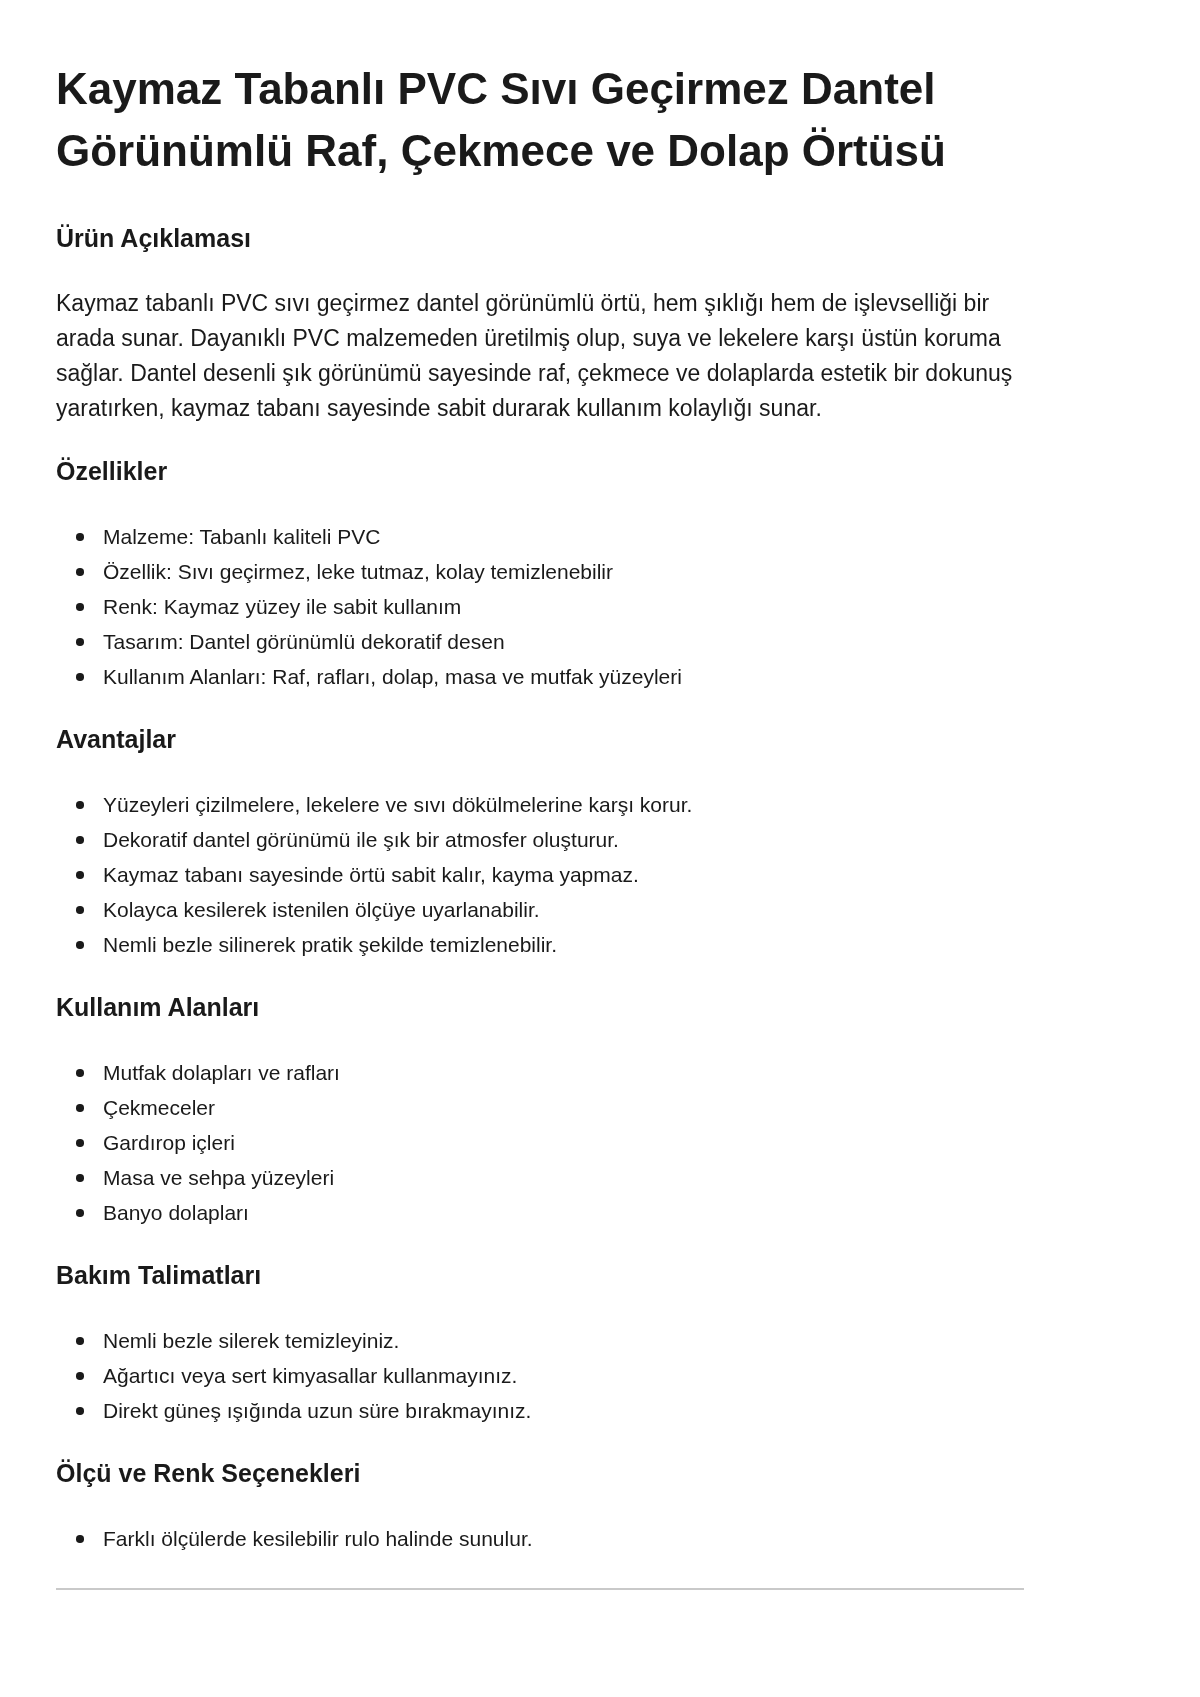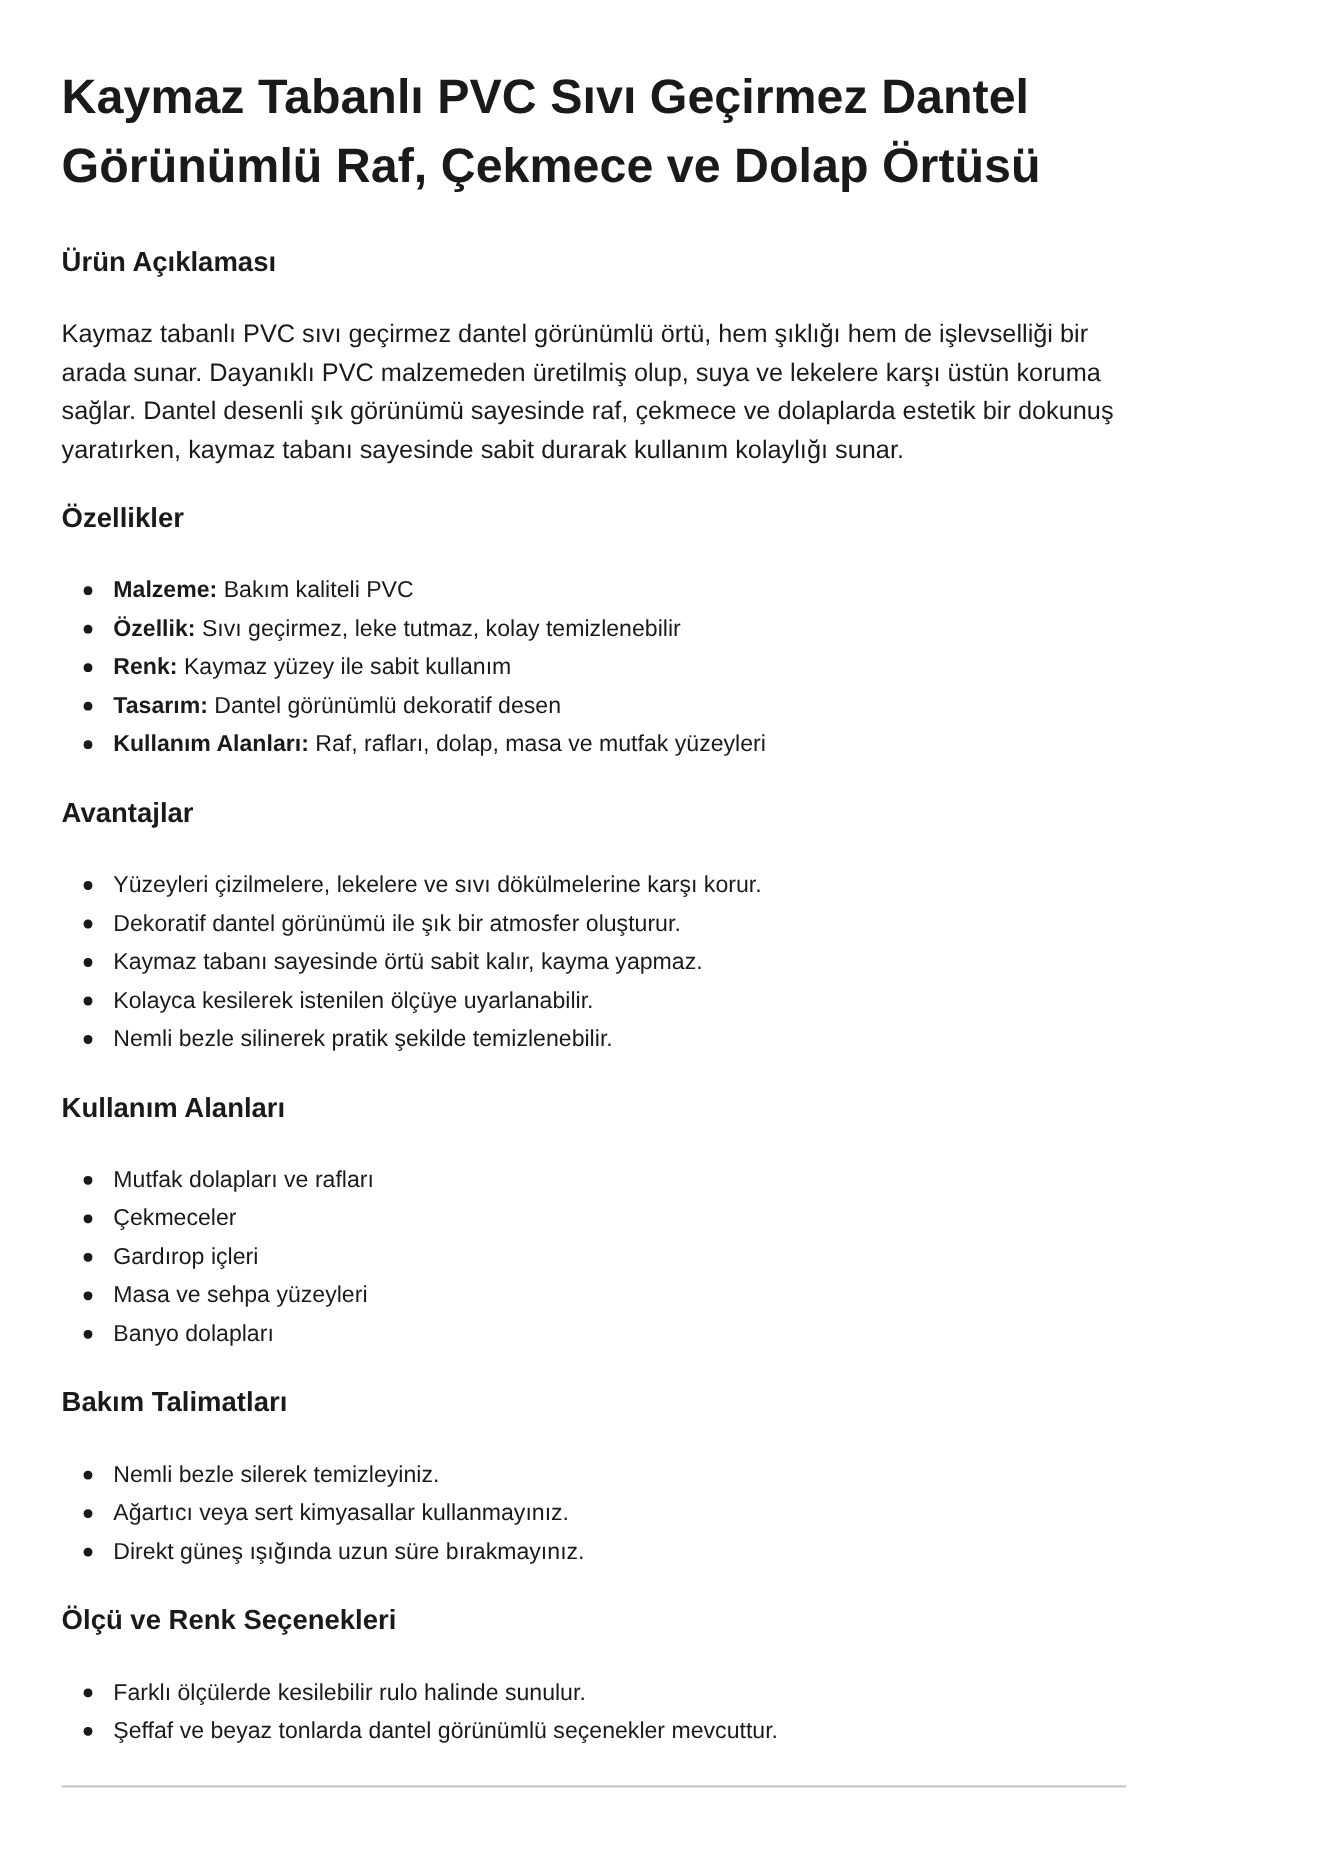--- a/index.html
+++ b/index.html
@@ -52,40 +52,40 @@
   .bullet {
     position: absolute;
     left: -27px;
     top: 14px;
     width: 7.5px;
     height: 7.5px;
     border-radius: 50%;
     background: #1a1a1a;
   }
   .li-label {
-    font-weight: bold;
+    font-weight: normal;
   }
   hr.divider {
     border: none;
     border-top: 2px solid #c9c9c9;
     margin: 32px 0 0 0;
   }
 </style>
 </head>
 <body>
 
 <div class="page">
   <h1 class="doc-title">Kaymaz Tabanlı PVC Sıvı Geçirmez Dantel Görünümlü Raf, Çekmece ve Dolap Örtüsü</h1>
 
   <div id="sections">
       <h2 class="section-heading">Ürün Açıklaması</h2>
       <p class="body-paragraph">Kaymaz tabanlı PVC sıvı geçirmez dantel görünümlü örtü, hem şıklığı hem de işlevselliği bir arada sunar. Dayanıklı PVC malzemeden üretilmiş olup, suya ve lekelere karşı üstün koruma sağlar. Dantel desenli şık görünümü sayesinde raf, çekmece ve dolaplarda estetik bir dokunuş yaratırken, kaymaz tabanı sayesinde sabit durarak kullanım kolaylığı sunar.</p>
       <h2 class="section-heading">Özellikler</h2>
       <ul class="bullet-list">
-        <li><span class="bullet"></span><span class="li-label">Malzeme:</span> <span>Bakım kaliteli PVC</span></li>
+        <li><span class="bullet"></span><span class="li-label">Malzeme:</span> <span>Tabanlı kaliteli PVC</span></li>
         <li><span class="bullet"></span><span class="li-label">Özellik:</span> <span>Sıvı geçirmez, leke tutmaz, kolay temizlenebilir</span></li>
         <li><span class="bullet"></span><span class="li-label">Renk:</span> <span>Kaymaz yüzey ile sabit kullanım</span></li>
         <li><span class="bullet"></span><span class="li-label">Tasarım:</span> <span>Dantel görünümlü dekoratif desen</span></li>
         <li><span class="bullet"></span><span class="li-label">Kullanım Alanları:</span> <span>Raf, rafları, dolap, masa ve mutfak yüzeyleri</span></li>
       </ul>
       <h2 class="section-heading">Avantajlar</h2>
       <ul class="bullet-list">
         <li><span class="bullet"></span><span>Yüzeyleri çizilmelere, lekelere ve sıvı dökülmelerine karşı korur.</span></li>
         <li><span class="bullet"></span><span>Dekoratif dantel görünümü ile şık bir atmosfer oluşturur.</span></li>
         <li><span class="bullet"></span><span>Kaymaz tabanı sayesinde örtü sabit kalır, kayma yapmaz.</span></li>
@@ -102,17 +102,16 @@
       </ul>
       <h2 class="section-heading">Bakım Talimatları</h2>
       <ul class="bullet-list">
         <li><span class="bullet"></span><span>Nemli bezle silerek temizleyiniz.</span></li>
         <li><span class="bullet"></span><span>Ağartıcı veya sert kimyasallar kullanmayınız.</span></li>
         <li><span class="bullet"></span><span>Direkt güneş ışığında uzun süre bırakmayınız.</span></li>
       </ul>
       <h2 class="section-heading">Ölçü ve Renk Seçenekleri</h2>
       <ul class="bullet-list">
         <li><span class="bullet"></span><span>Farklı ölçülerde kesilebilir rulo halinde sunulur.</span></li>
-        <li><span class="bullet"></span><span>Şeffaf ve beyaz tonlarda dantel görünümlü seçenekler mevcuttur.</span></li>
       </ul>
       <hr class="divider" style="border-top-color: rgb(201, 201, 201);">
     </div>
 </div>
 
 </body></html>

